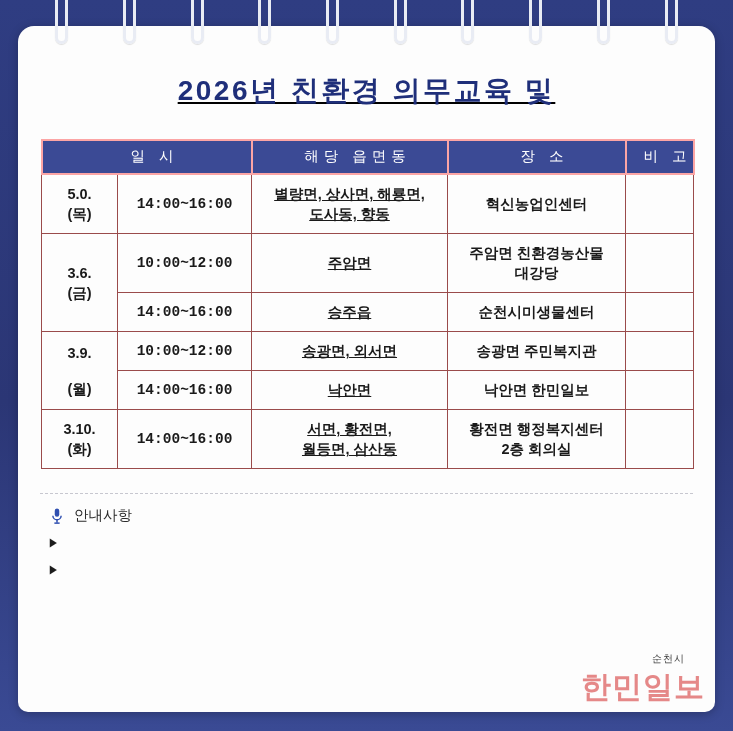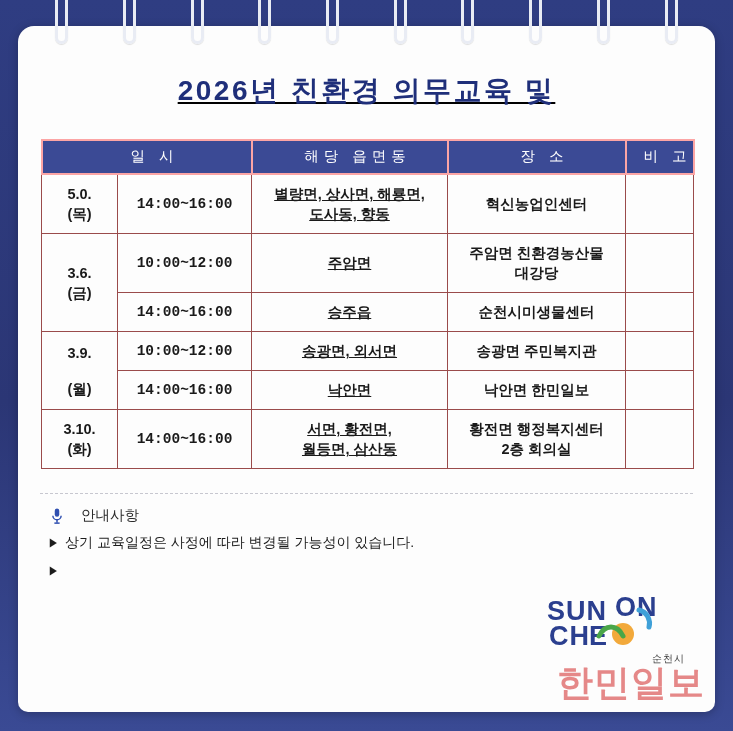--- a/index.html
+++ b/index.html
@@ -105,21 +105,21 @@
     margin: 24px 22px 0 22px;
     border-top: 1px dashed #c7c7cf;
   }
 
   
   .notes {
     padding: 12px 0 0 30px;
   }
   .note-head {
     display: flex; align-items: center;
-    gap: 15px;
+    gap: 8px;
     color: #2b2b2b;
     font-size: 14.5px;
     margin-bottom: 9px;
   }
   .mic {
     display: inline-block;
     width: 18px; height: 18px;
     position: relative;
   }
   .note-row {
@@ -146,21 +146,21 @@
     right: 30px; bottom: 46px;
     font-size: 10px;
     color: #3a3a3a;
     letter-spacing: 1px;
   }
 
   
   .watermark {
     position: absolute;
     right: 10px; bottom: 4px;
-    font-size: 36px;
+    font-size: 30px;
     font-weight: bold;
     color: rgba(210,40,40,0.55);
     letter-spacing: 1px;
     text-align: center;
   }
 </style>
 </head>
 <body>
 
 <div id="page">
@@ -289,35 +289,23 @@
             <path d="M6.5 11.5a5.5 5.5 0 0 0 11 0" fill="none" stroke="#2f4fb0" stroke-width="2"></path>
             <line x1="12" y1="17" x2="12" y2="21" stroke="#2f4fb0" stroke-width="2"></line>
             <line x1="8.5" y1="21.5" x2="15.5" y2="21.5" stroke="#2f4fb0" stroke-width="2"></line>
           </svg>
         </span>
         <span>안내사항</span>
       </div>
 
       <div class="note-row">
         <span class="tri">▶</span>
-        <span>상기 교육일정은 사정에 따라 변경될 가능성이 있습니다.</span>
       </div>
       <div class="note-row">
         <span class="tri">▶</span>
       </div>
     </div>
 
-    <div class="logo">
-      <svg width="150" height="70" viewBox="0 0 150 70" aria-hidden="true">
-        <text x="4" y="30" font-family="Liberation Sans, sans-serif" font-size="27" font-weight="bold" fill="#2b3f8f" letter-spacing="1">SUN</text>
-        <text x="72" y="26" font-family="Liberation Sans, sans-serif" font-size="27" font-weight="bold" fill="#2b3f8f" letter-spacing="1">ON</text>
-        <text x="6" y="55" font-family="Liberation Sans, sans-serif" font-size="27" font-weight="bold" fill="#2b3f8f" letter-spacing="1">CH</text>
-        <text x="46" y="55" font-family="Liberation Sans, sans-serif" font-size="27" font-weight="bold" fill="#2b3f8f" letter-spacing="1">E</text>
-        <circle cx="80" cy="44" r="11" fill="#f2a93b"></circle>
-        <path d="M56 46c6-12 18-12 24 0" fill="none" stroke="#4aa648" stroke-width="5" stroke-linecap="round"></path>
-        <path d="M96 20c8 2 12 10 10 17" fill="none" stroke="#3fa0d8" stroke-width="5" stroke-linecap="round"></path>
-      </svg>
-    </div>
     <div class="logo-sub">순천시</div>
 
     <div class="watermark">한민일보</div>
   </div>
 </div>
 
 </body></html>

